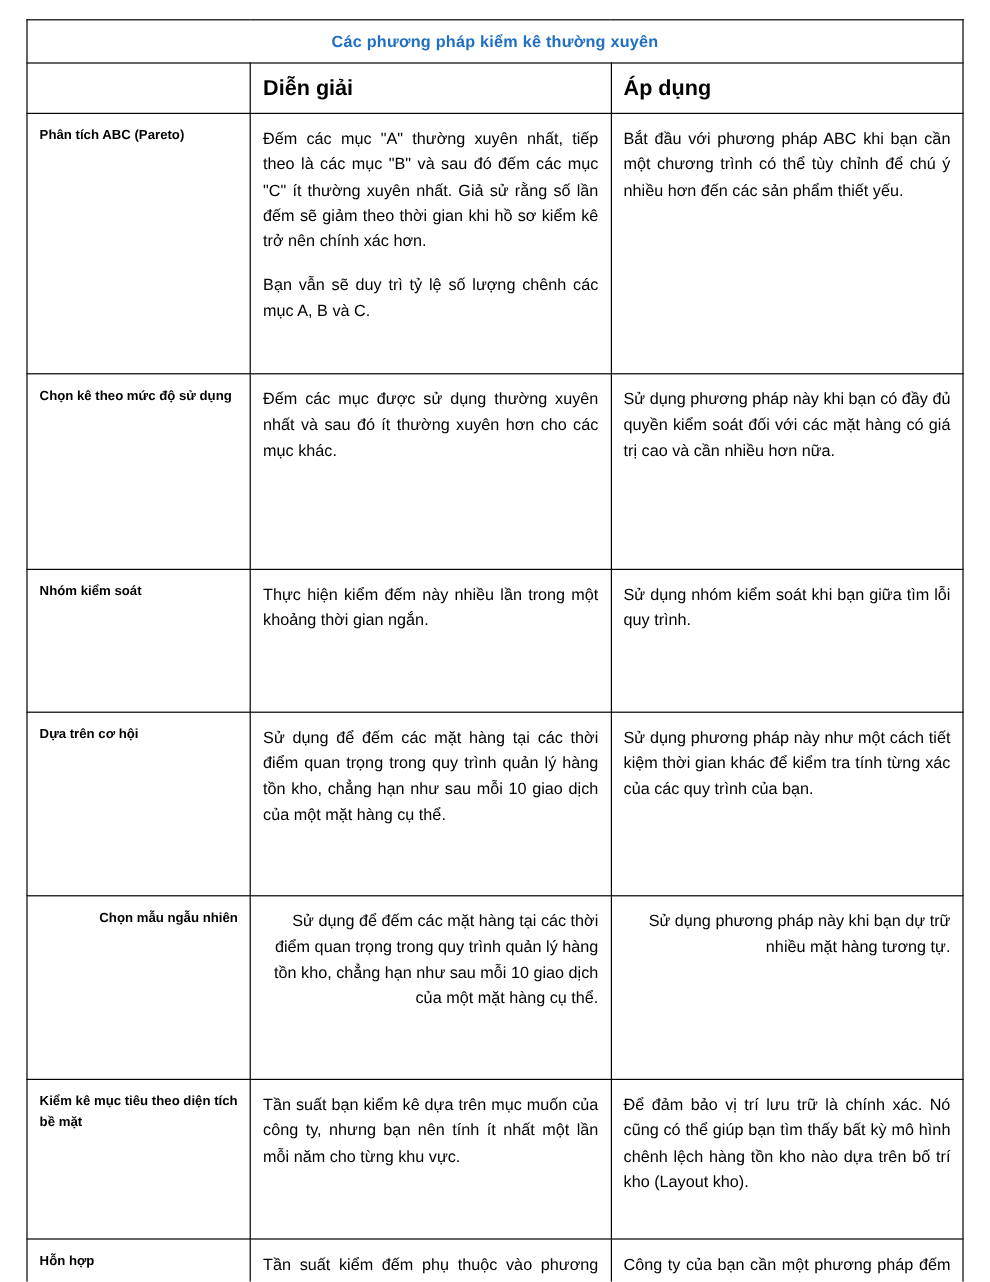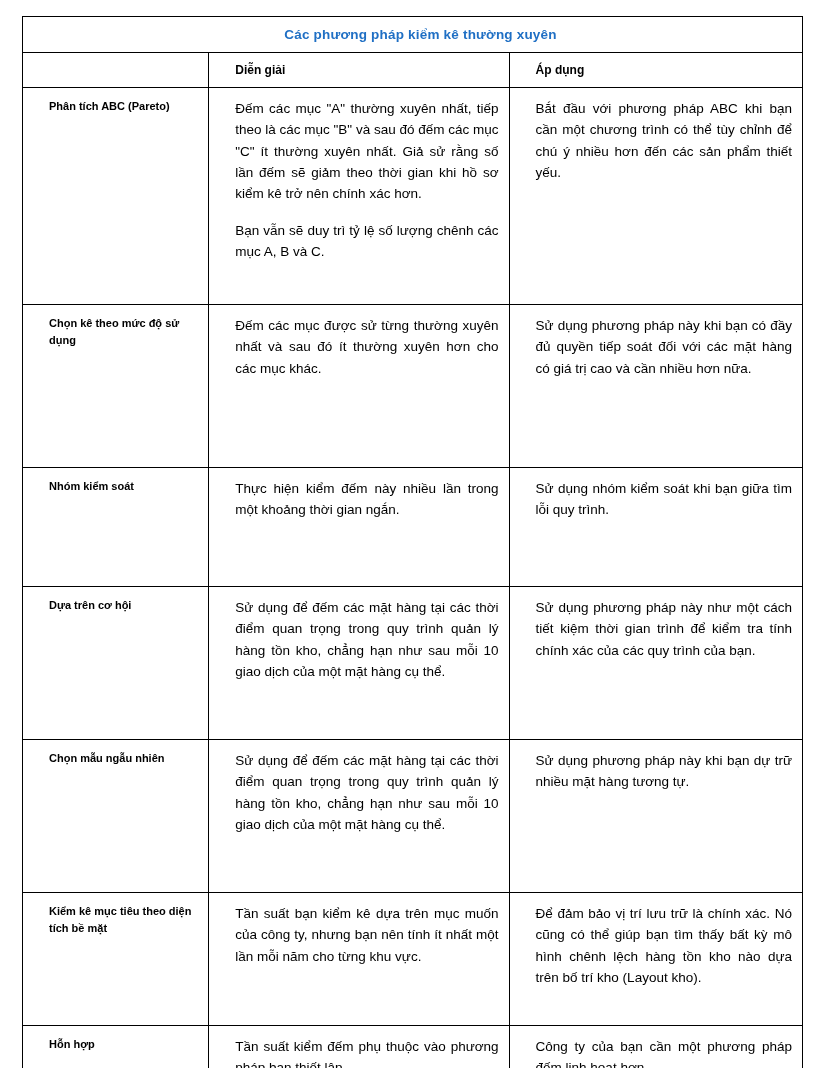--- a/index.html
+++ b/index.html
@@ -21,38 +21,38 @@
     padding: 16px 22px 0 22px;
   }
   table.methods {
     border-collapse: collapse;
     width: 781px;
     table-layout: fixed;
   }
   table.methods td, table.methods th {
     border: 1px solid #000000;
     vertical-align: top;
-    padding: 10px 10px 10px 26px;
+    padding: 10px 10px 10px 10px;
   }
   .title-cell {
     text-align: center;
     color: #1f6fc4;
     font-weight: bold;
     font-size: 13.5px;
     letter-spacing: 0.2px;
     padding: 8px 6px 9px 6px;
   }
   .col-name { width: 186px; }
   .col-desc { width: 300px; }
   .col-apply { width: 293px; }
 
   th.hdr {
     text-align: left;
     font-weight: bold;
-    font-size: 12px;
+    font-size: 18px;
     padding: 12px 10px 13px 10px;
   }
   td.name {
     font-weight: bold;
     font-size: 11px;
     line-height: 1.5;
   }
   td.body {
     font-size: 13.5px;
     line-height: 1.58;
@@ -62,21 +62,21 @@
   td.body p {
     margin: 0 0 0 0;
   }
   td.body p + p {
     margin-top: 15px;
   }
   .r1 td { height: 196px; }
   .r2 td { height: 142px; }
   .r3 td { height: 98px; }
   .r4 td { height: 132px; margin-left: 36px; }
-  .r5 td { height: 132px; }
+  .r5 td { height: 132px; text-align: right; }
   .r6 td { height: 112px; }
   .r7 td { height: 98px; }
 </style>
 </head>
 <body>
 
 <div class="page">
   <table class="methods">
     <colgroup>
       <col class="col-name">
@@ -100,44 +100,44 @@
           <p>Bạn vẫn sẽ duy trì tỷ lệ số lượng chênh các mục A, B và C.</p>
         </td>
         <td class="body">
           <p>Bắt đầu với phương pháp ABC khi bạn cần một chương trình có thể tùy chỉnh để chú ý nhiều hơn đến các sản phẩm thiết yếu.</p>
         </td>
       </tr>
 
       <tr class="r2">
         <td class="name">Chọn kê theo mức độ sử dụng</td>
         <td class="body">
-          <p>Đếm các mục được sử từng thường xuyên nhất và sau đó ít thường xuyên hơn cho các mục khác.</p>
+          <p>Đếm các mục được sử dụng thường xuyên nhất và sau đó ít thường xuyên hơn cho các mục khác.</p>
         </td>
         <td class="body">
-          <p>Sử dụng phương pháp này khi bạn có đầy đủ quyền tiếp soát đối với các mặt hàng có giá trị cao và cần nhiều hơn nữa.</p>
+          <p>Sử dụng phương pháp này khi bạn có đầy đủ quyền kiểm soát đối với các mặt hàng có giá trị cao và cần nhiều hơn nữa.</p>
         </td>
       </tr>
 
       <tr class="r3">
         <td class="name">Nhóm kiểm soát</td>
         <td class="body">
           <p>Thực hiện kiểm đếm này nhiều lần trong một khoảng thời gian ngắn.</p>
         </td>
         <td class="body">
           <p>Sử dụng nhóm kiểm soát khi bạn giữa tìm lỗi quy trình.</p>
         </td>
       </tr>
 
       <tr class="r4">
         <td class="name">Dựa trên cơ hội</td>
         <td class="body">
           <p>Sử dụng để đếm các mặt hàng tại các thời điểm quan trọng trong quy trình quản lý hàng tồn kho, chẳng hạn như sau mỗi 10 giao dịch của một mặt hàng cụ thể.</p>
         </td>
         <td class="body">
-          <p>Sử dụng phương pháp này như một cách tiết kiệm thời gian trình để kiểm tra tính chính xác của các quy trình của bạn.</p>
+          <p>Sử dụng phương pháp này như một cách tiết kiệm thời gian khác để kiểm tra tính từng xác của các quy trình của bạn.</p>
         </td>
       </tr>
 
       <tr class="r5">
         <td class="name">Chọn mẫu ngẫu nhiên</td>
         <td class="body">
           <p>Sử dụng để đếm các mặt hàng tại các thời điểm quan trọng trong quy trình quản lý hàng tồn kho, chẳng hạn như sau mỗi 10 giao dịch của một mặt hàng cụ thể.</p>
         </td>
         <td class="body">
           <p>Sử dụng phương pháp này khi bạn dự trữ nhiều mặt hàng tương tự.</p>

